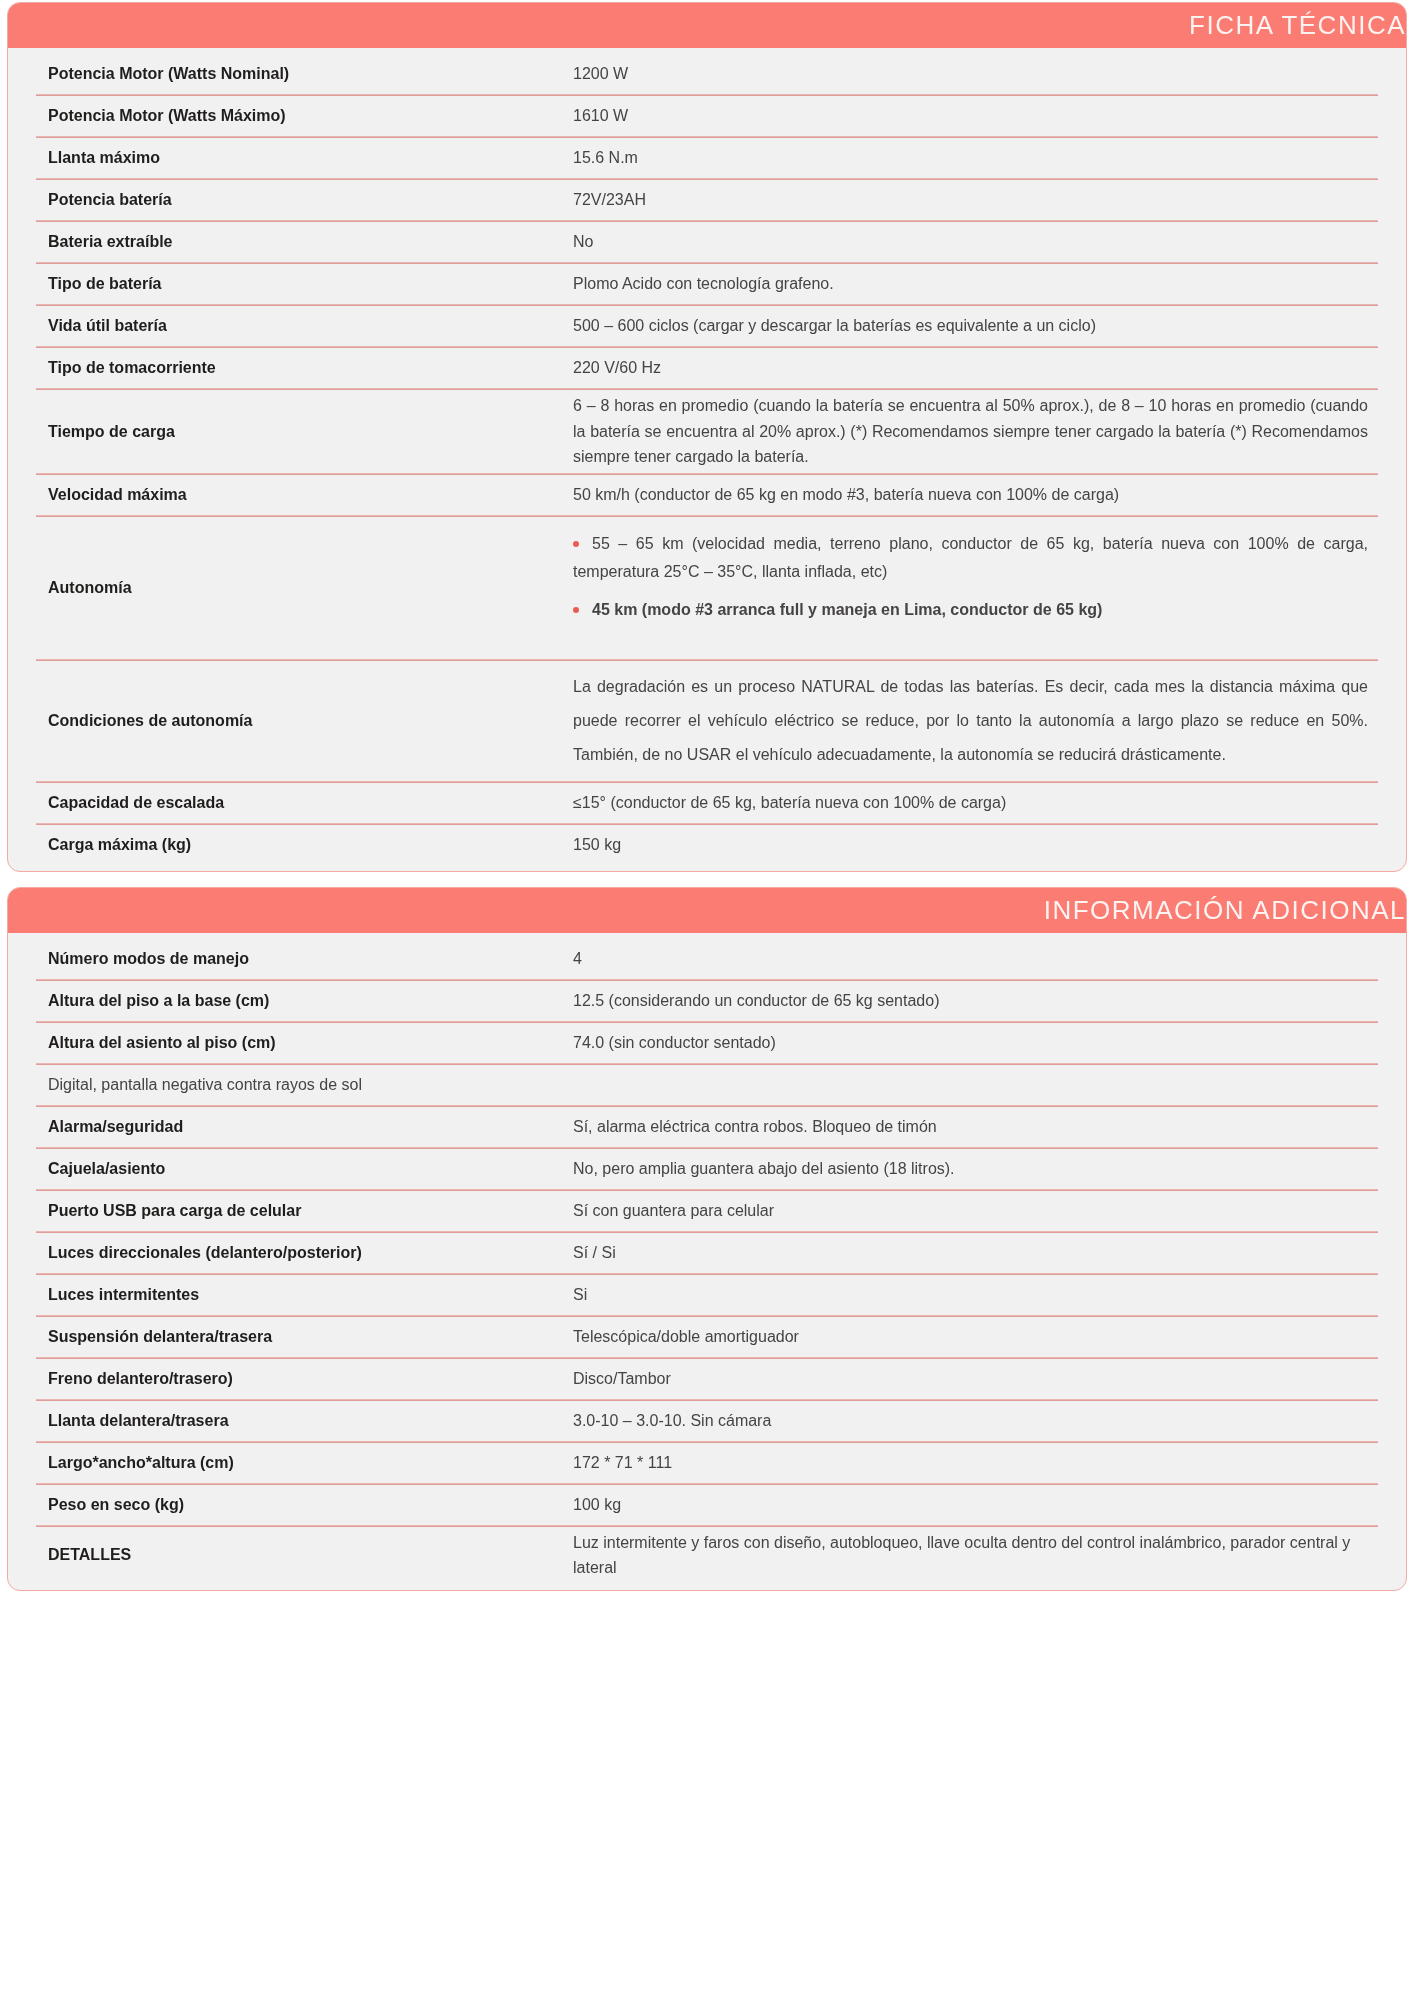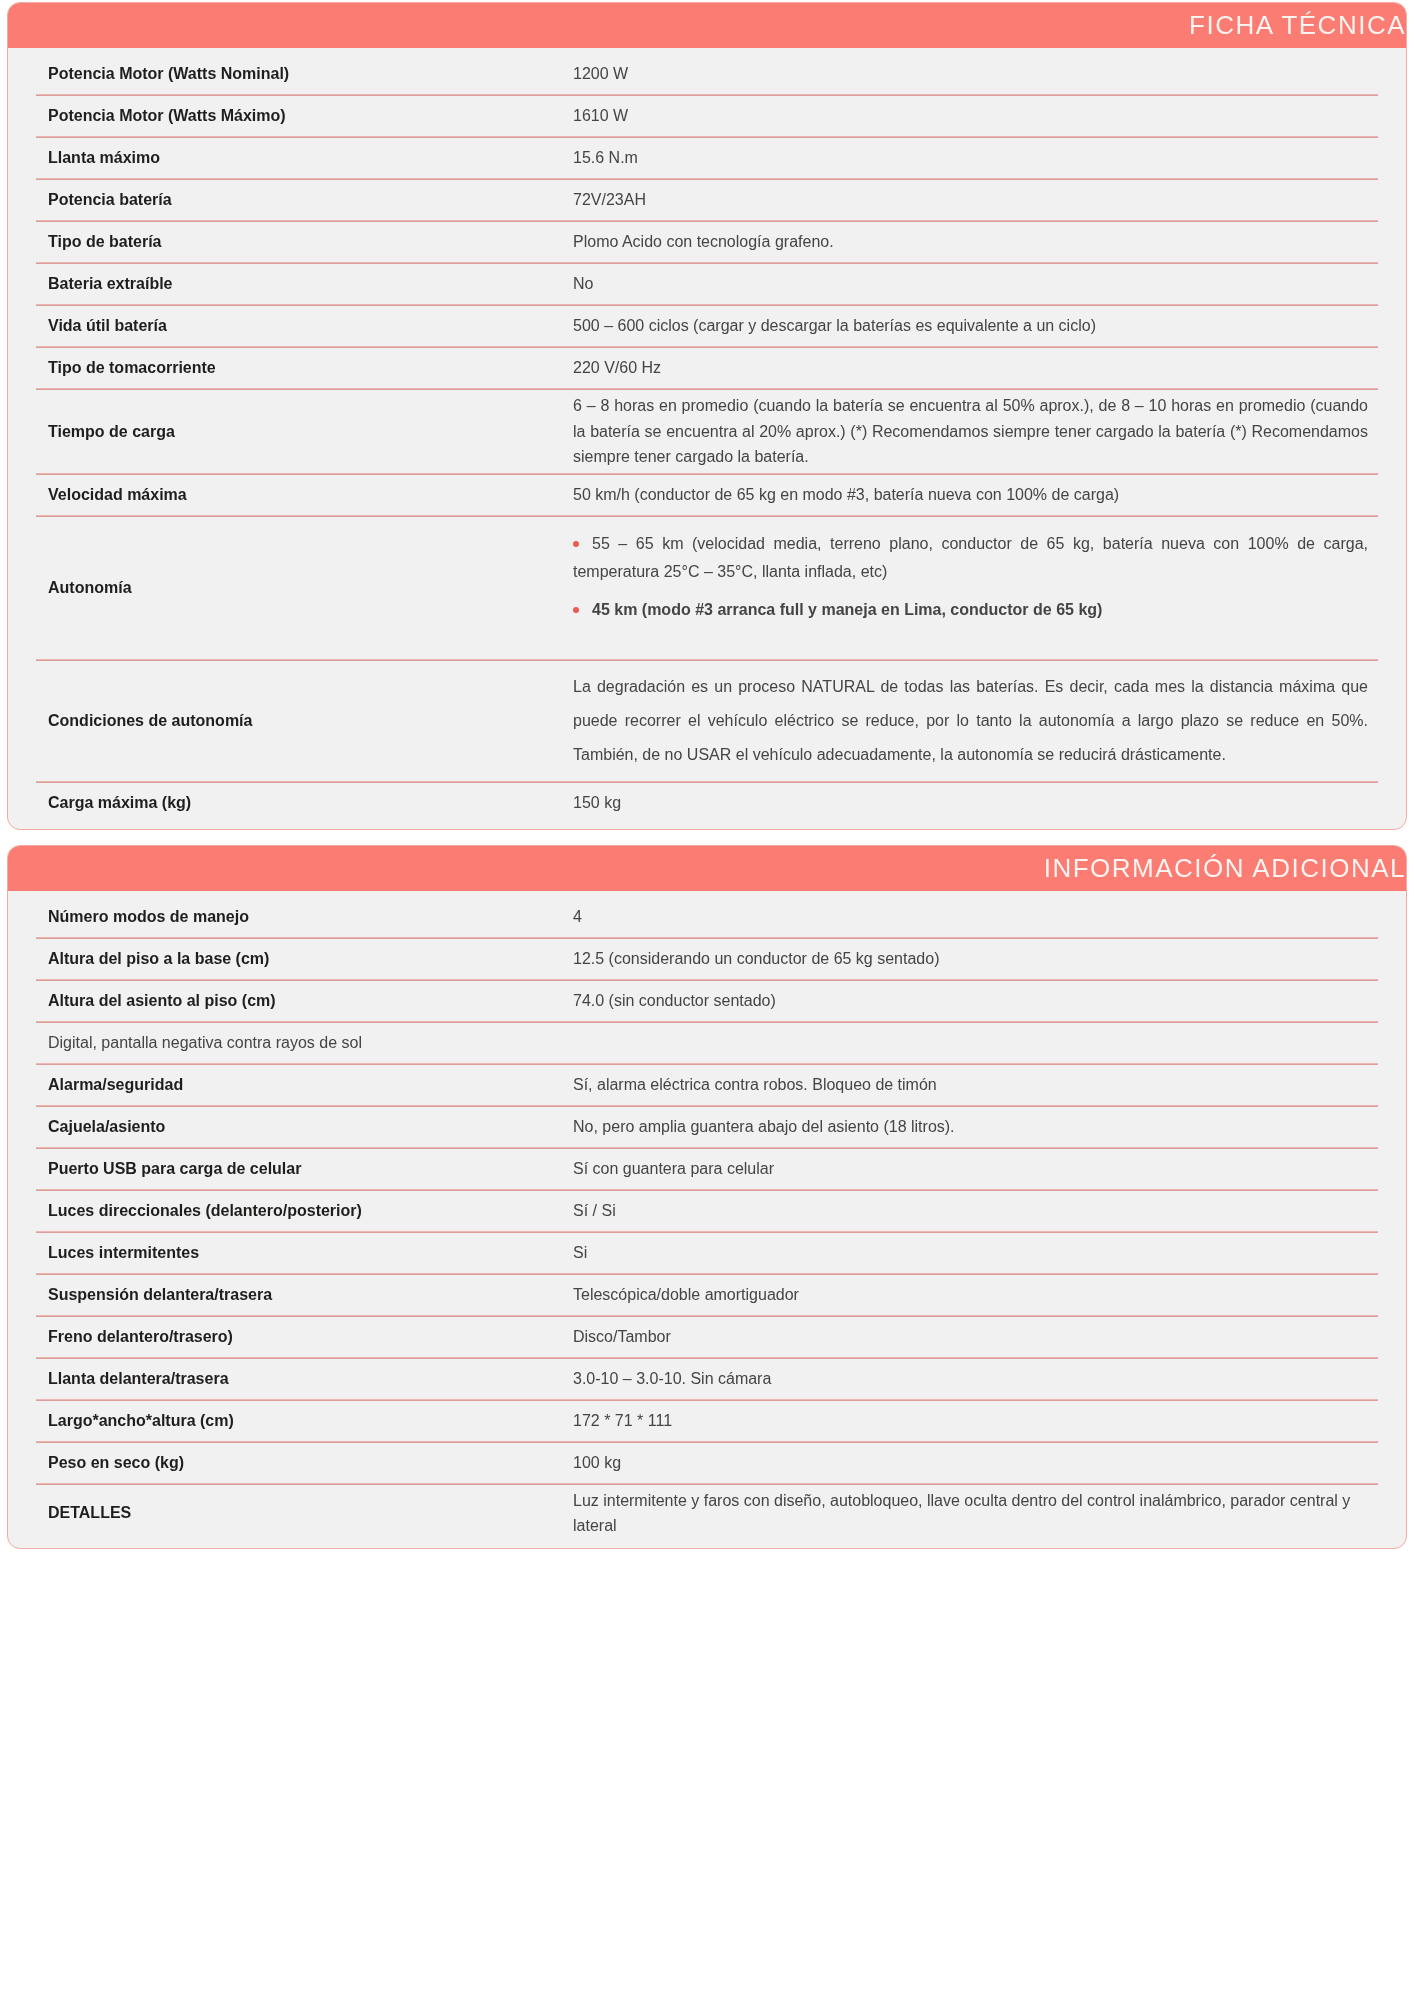--- a/index.html
+++ b/index.html
@@ -128,27 +128,27 @@
     <div class="spec-label">Llanta máximo</div>
     <div class="spec-value">15.6 N.m</div>
   </div>
 
   <div class="spec-row">
     <div class="spec-label">Potencia batería</div>
     <div class="spec-value">72V/23AH</div>
   </div>
 
   <div class="spec-row">
+    <div class="spec-label">Bateria extraíble</div>
+    <div class="spec-value">No</div>
+  </div>
+
+  <div class="spec-row">
     <div class="spec-label">Tipo de batería</div>
     <div class="spec-value">Plomo Acido con tecnología grafeno.</div>
-  </div>
-
-  <div class="spec-row">
-    <div class="spec-label">Bateria extraíble</div>
-    <div class="spec-value">No</div>
   </div>
 
   <div class="spec-row">
     <div class="spec-label">Vida útil batería</div>
     <div class="spec-value">500 – 600 ciclos (cargar y descargar la baterías es equivalente a un ciclo)</div>
   </div>
 
   <div class="spec-row">
     <div class="spec-label">Tipo de tomacorriente</div>
     <div class="spec-value">220 V/60 Hz</div>
@@ -170,20 +170,24 @@
             <div class="bullet-item"><span class="dot"></span><span>55 – 65 km (velocidad media, terreno plano, conductor de 65 kg, batería nueva con 100% de carga, temperatura 25°C – 35°C, llanta inflada, etc)</span></div>
             <div class="bullet-item"><span class="dot"></span><span>45 km (modo #3 arranca full y maneja en Lima, conductor de 65 kg)</span></div>
           </div>
   </div>
 
   <div class="spec-row">
     <div class="spec-label">Condiciones de autonomía</div>
     <div class="spec-value justify loose">La degradación es un proceso NATURAL de todas las baterías. Es decir, cada mes la distancia máxima que puede recorrer el vehículo eléctrico se reduce, por lo tanto la autonomía a largo plazo se reduce en 50%. También, de no USAR el vehículo adecuadamente, la autonomía se reducirá drásticamente.</div>
   </div>
 
+  <div class="spec-row">
+    <div class="spec-label">Capacidad de escalada</div>
+    <div class="spec-value">≤15° (conductor de 65 kg, batería nueva con 100% de carga)</div>
+  </div>
 
   <div class="spec-row last">
     <div class="spec-label">Carga máxima (kg)</div>
     <div class="spec-value">150 kg</div>
   </div>
 </div>
   </section>
 
   <section class="spec-card">
     <header class="card-header">

